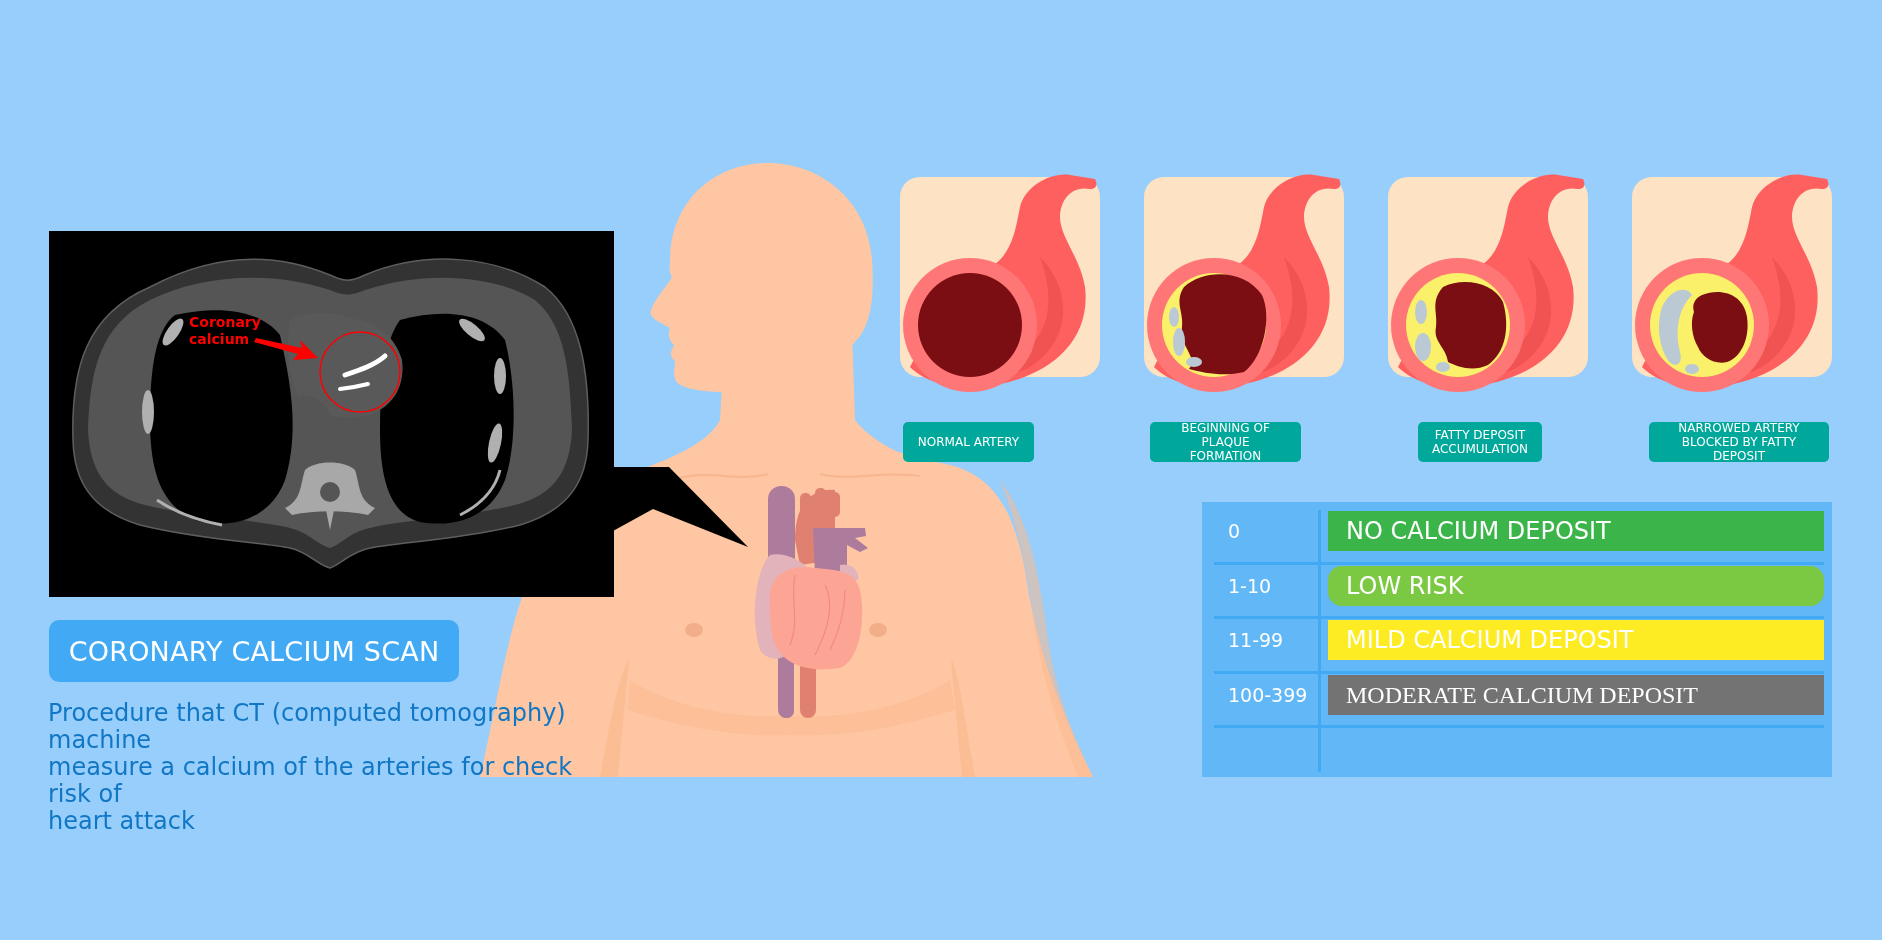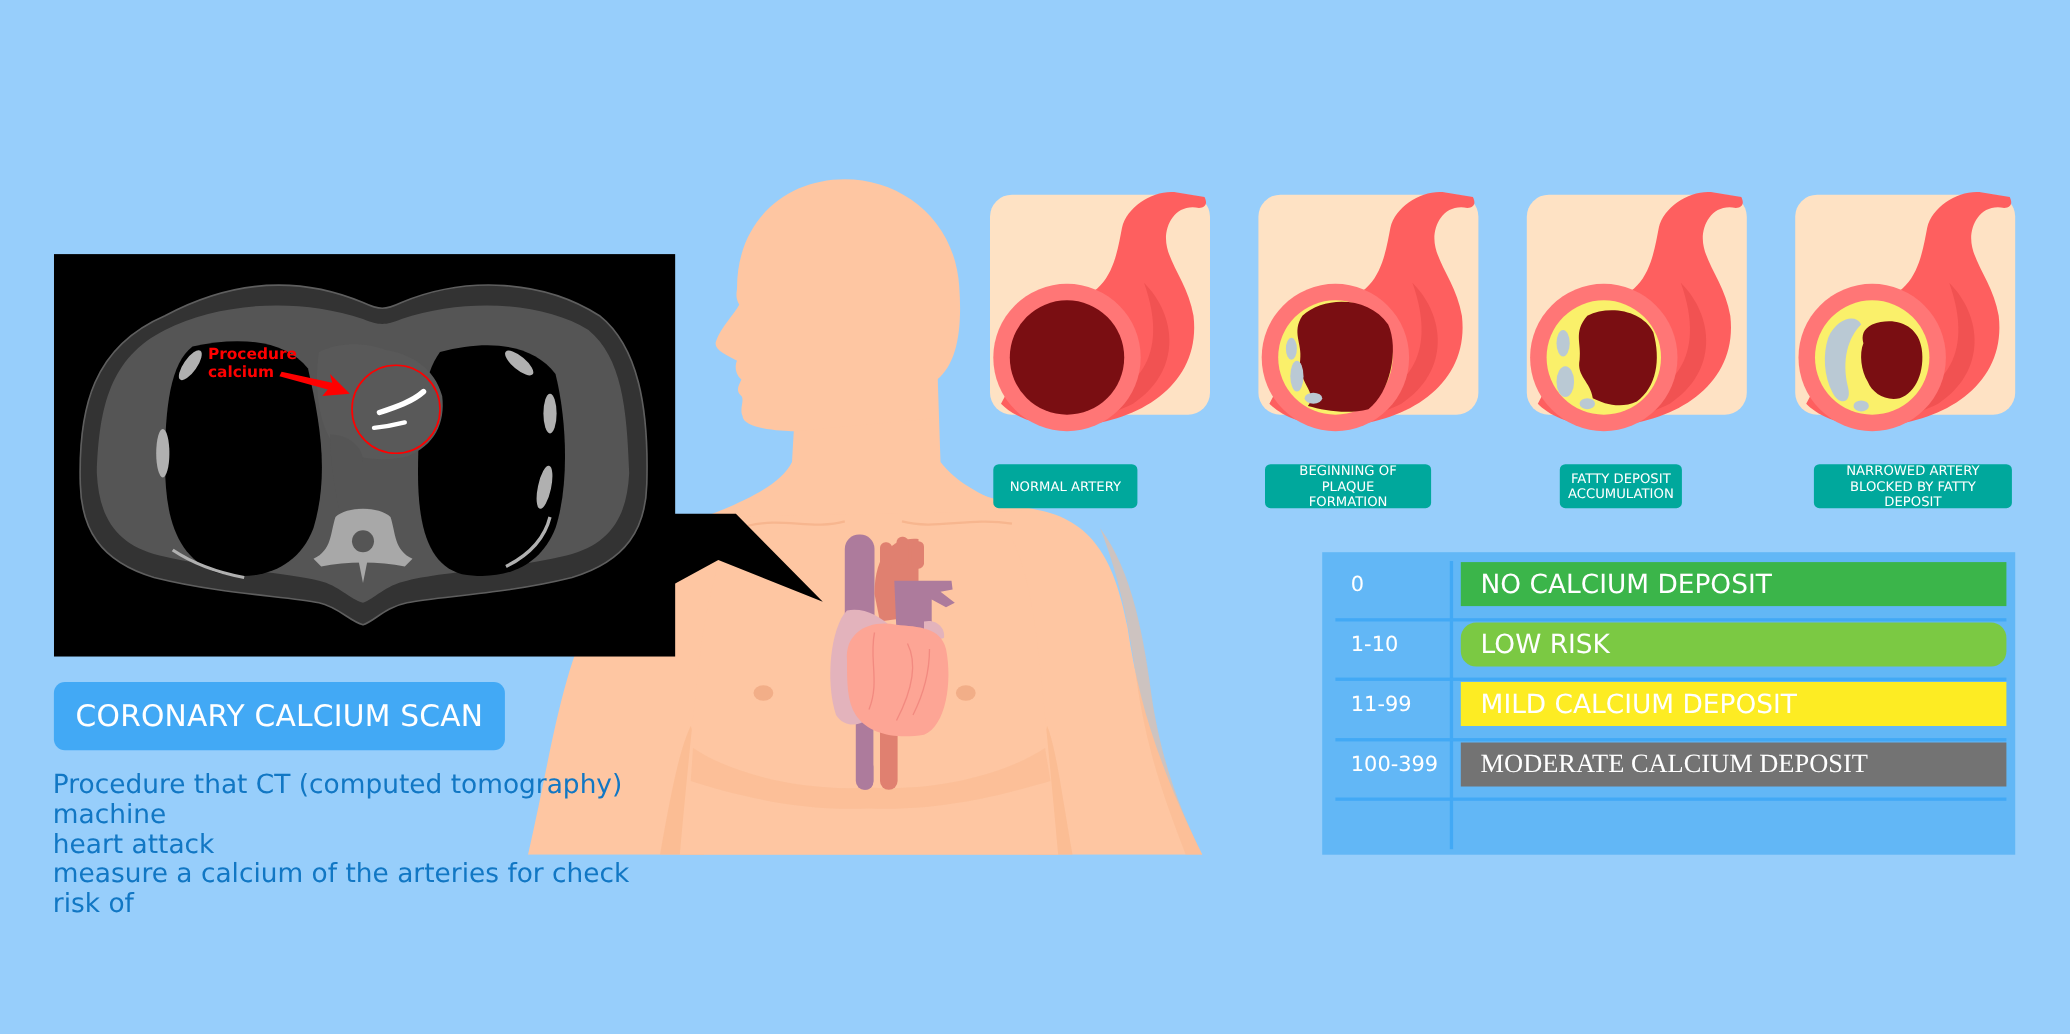--- a/index.html
+++ b/index.html
@@ -187,39 +187,39 @@
     <path fill="#f15252" d="M140,80 C170,110 175,160 130,190 C110,200 90,205 80,205 L90,190 C130,180 165,150 140,80 Z"></path>
     <circle cx="70" cy="148" r="67" fill="#ff7676"></circle>
     <circle cx="70" cy="148" r="52" fill="#faf06a"></circle>
     <path fill="#7a0e12" d="M70,118 C90,110 112,118 115,140 C118,160 110,180 95,185 C82,188 70,180 66,170 C60,160 58,145 62,135 C60,128 62,122 70,118 Z"></path>
     <path fill="#bac9d4" d="M30,130 C38,112 55,108 60,118 C48,130 42,150 48,175 C52,190 40,192 34,180 C26,165 25,145 30,130 Z"></path>
     <ellipse cx="60" cy="192" rx="7" ry="5" fill="#bac9d4"></ellipse>
   </g>
 </svg>
 
 <div class="abs" style="left:189px; top:314px; color:#ff0000; font-size:14px; line-height:17px; font-weight:bold; font-family:'DejaVu Sans', sans-serif;">
-  <div>Procedure</div>
+  <div>Coronary</div>
   <div>calcium</div>
 </div>
 
 <div class="title-badge">CORONARY CALCIUM SCAN</div>
 <div class="desc">
   <div>Procedure that CT (computed tomography) machine</div>
+  <div>measure a calcium of the arteries for check risk of</div>
   <div>heart attack</div>
-  <div>measure a calcium of the arteries for check risk of</div>
 </div>
 
 <div class="stage-label" style="left:903px; width:131px;">
   <span>NORMAL ARTERY</span>
 </div>
 <div class="stage-label" style="left:1150px; width:151px; flex-direction:column;">
   <span>BEGINNING OF PLAQUE</span>
   <span>FORMATION</span>
 </div>
-<div class="stage-label" style="left:1418px; width:111px; flex-direction:column;">
+<div class="stage-label" style="left:1418px; width:124px; flex-direction:column;">
   <span>FATTY DEPOSIT</span>
   <span>ACCUMULATION</span>
 </div>
 <div class="stage-label" style="left:1649px; width:180px; flex-direction:column;">
   <span>NARROWED ARTERY</span>
   <span>BLOCKED BY FATTY DEPOSIT</span>
 </div>
 
 <div class="score-table">
   <div class="col-divider"></div>

